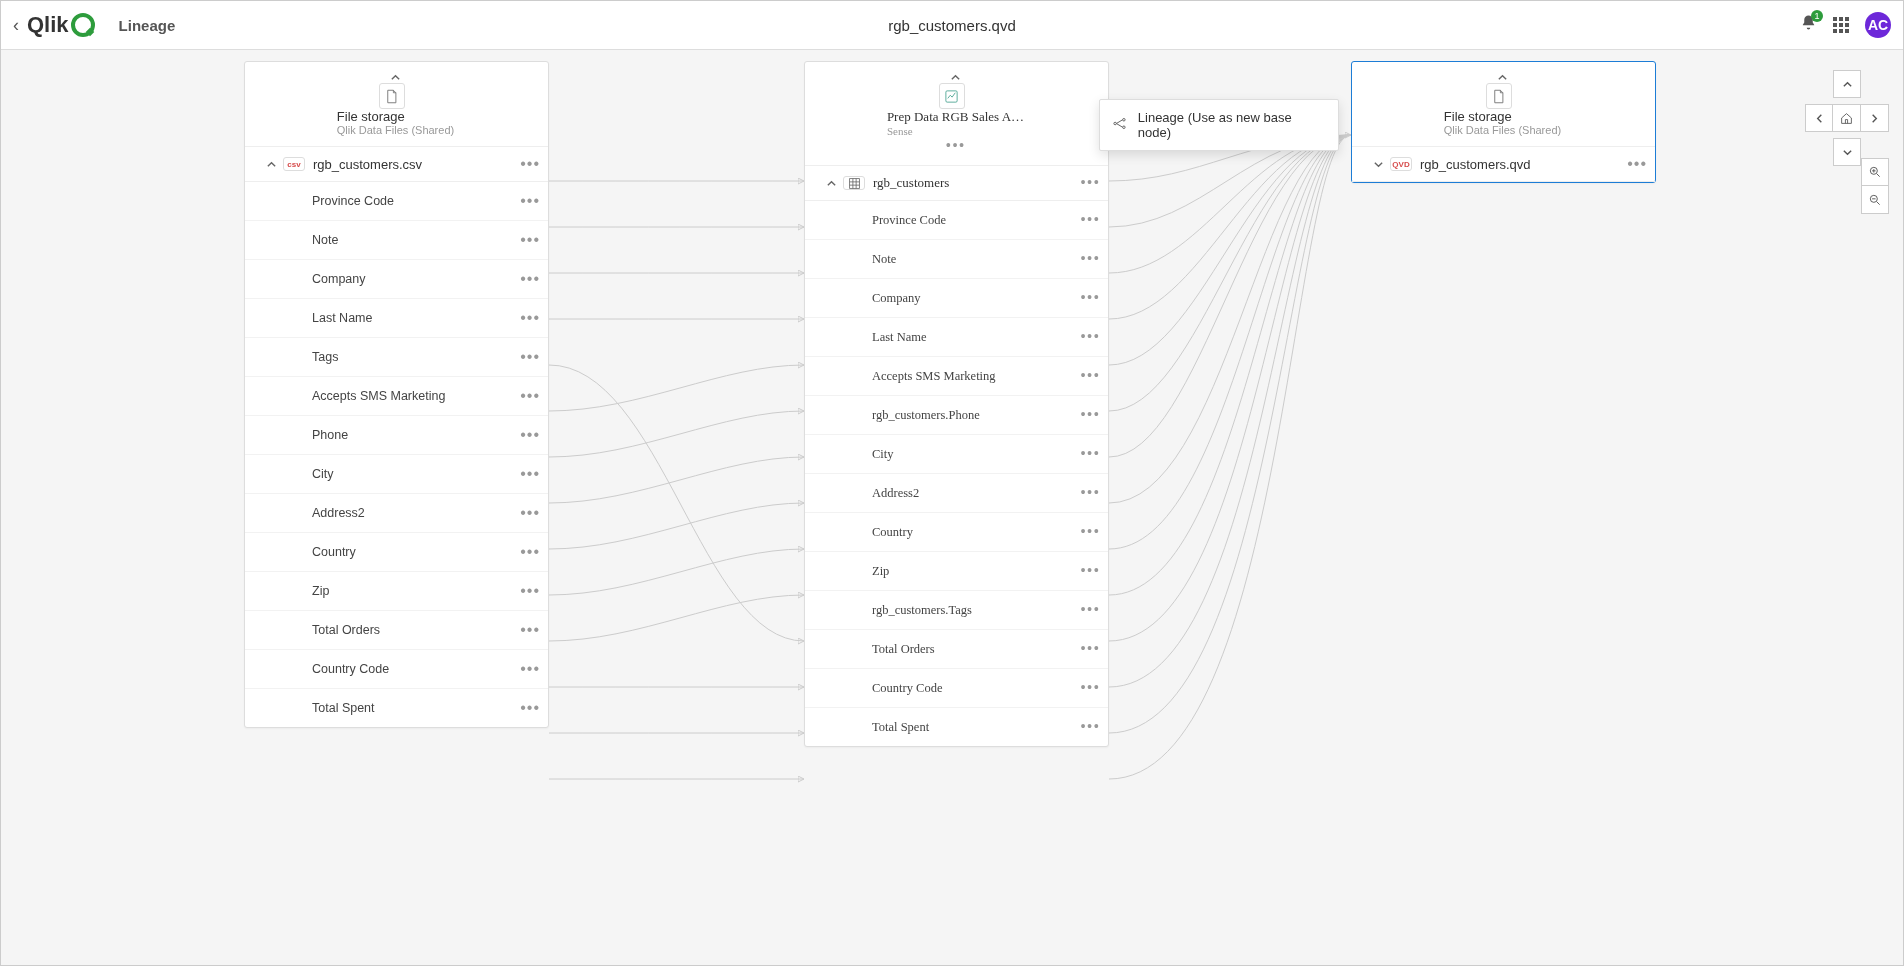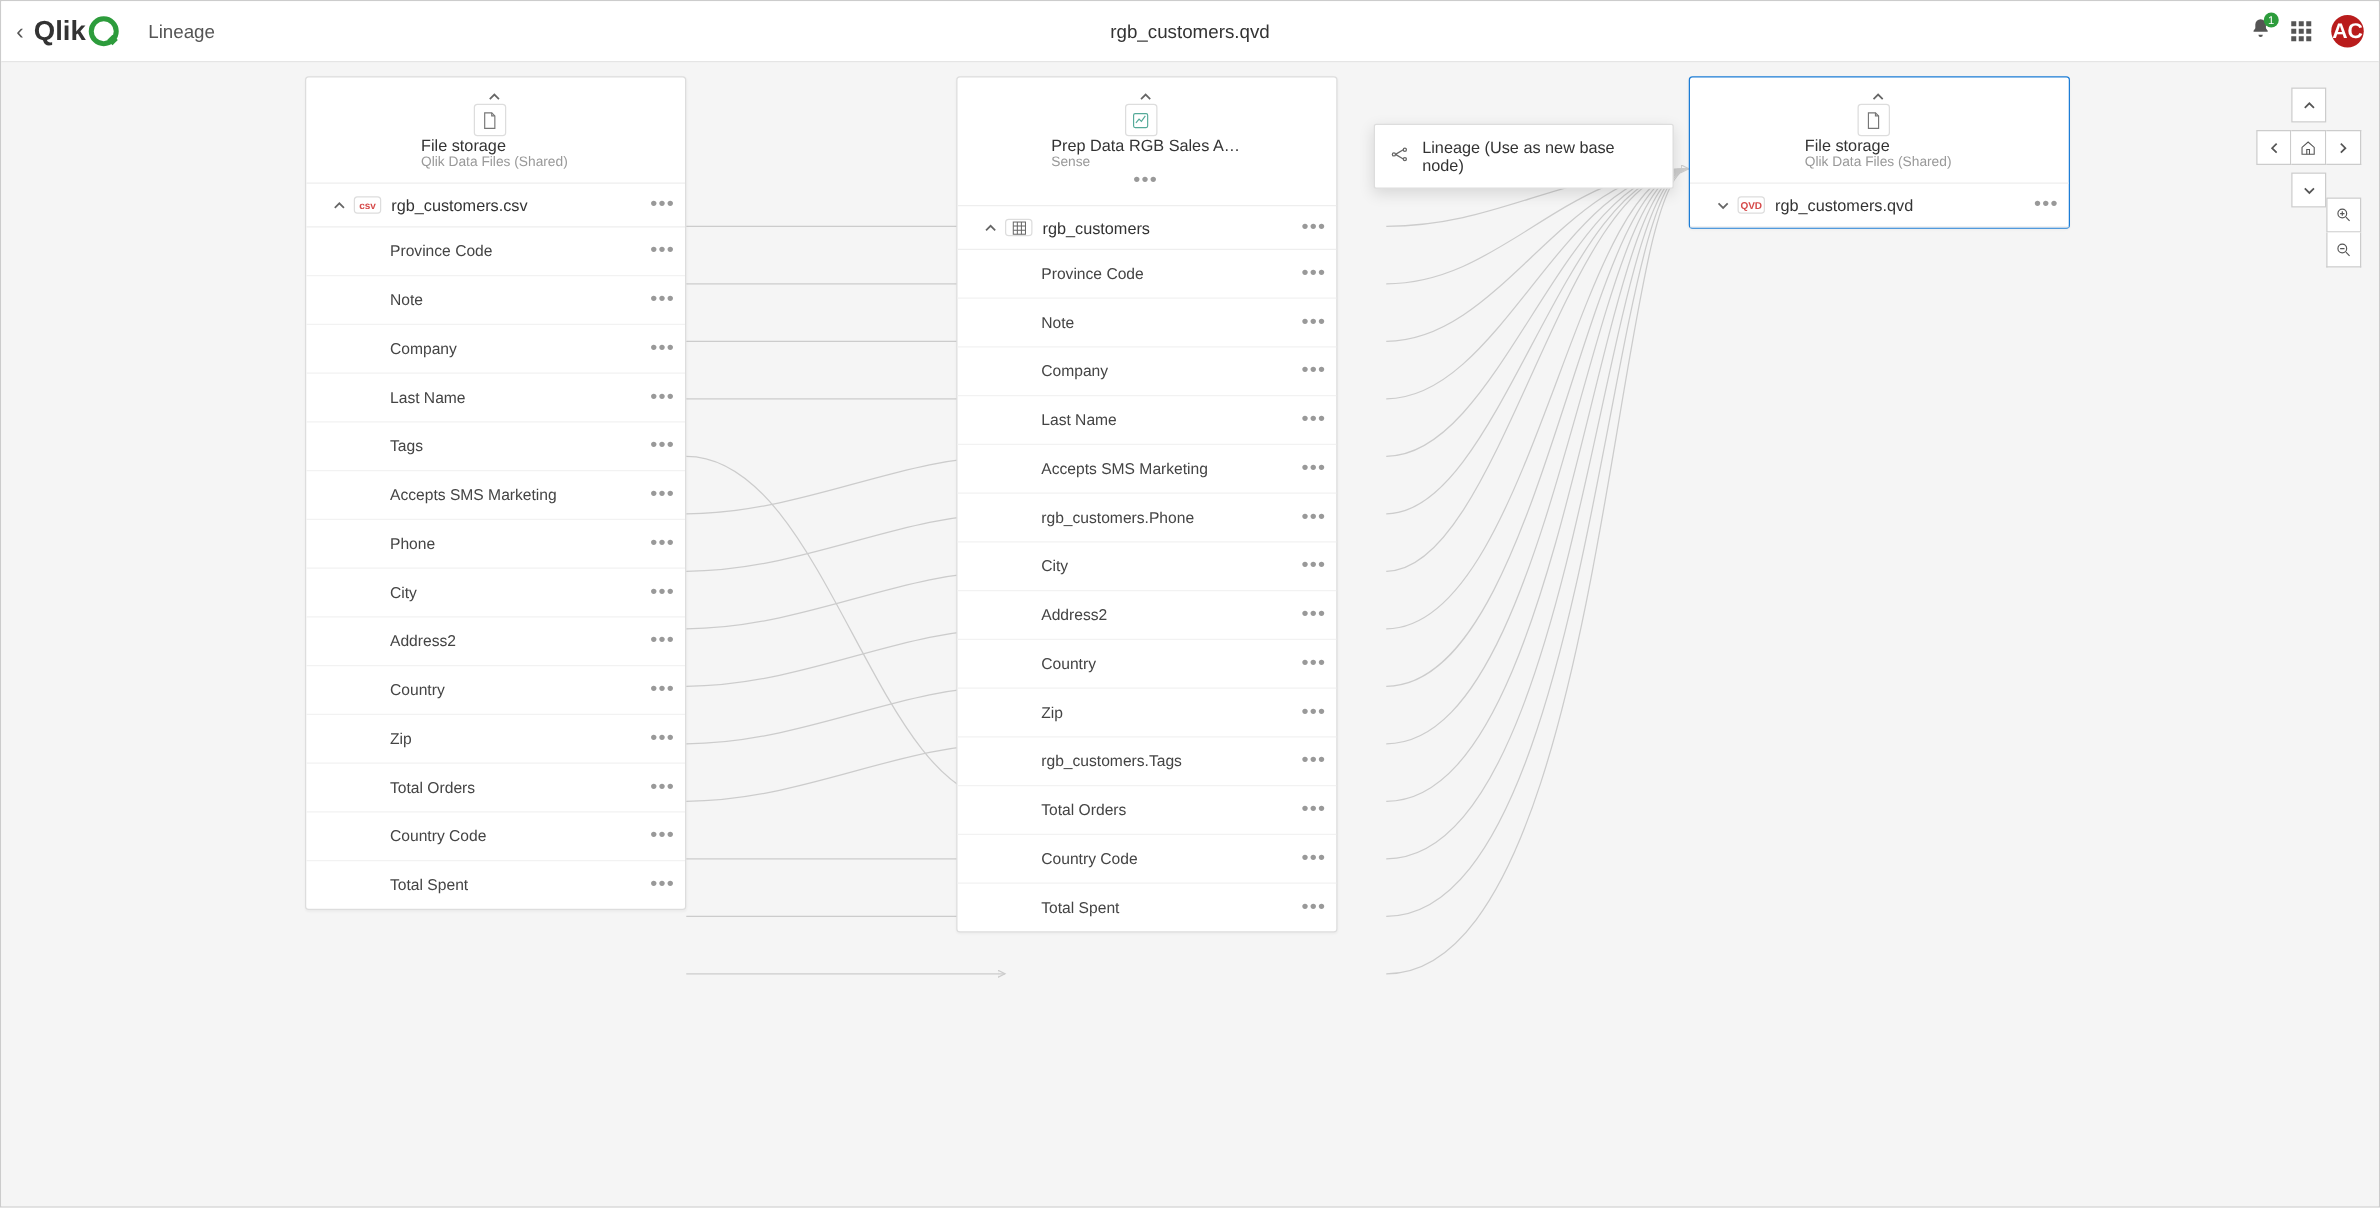--- a/index.html
+++ b/index.html
@@ -5,28 +5,28 @@
   * { box-sizing: border-box; margin: 0; padding: 0; }
   body { font-family: -apple-system, BlinkMacSystemFont, "Segoe UI", Arial, sans-serif; background: #f5f5f5; color: #333; overflow: hidden; }
   .app { width: 1904px; height: 966px; position: relative; border: 1px solid #ccc; background: #fff; }
 
   
   .header { height: 49px; border-bottom: 1px solid #ddd; display: flex; align-items: center; padding: 0 12px; background: #fff; position: relative; }
   .back-btn { font-size: 18px; color: #555; margin-right: 8px; cursor: pointer; }
   .logo { display: flex; align-items: center; font-weight: 700; font-size: 22px; color: #333; margin-right: 24px; }
   .logo-o { width: 24px; height: 24px; border: 4px solid #2d9c3c; border-radius: 50%; margin-left: 2px; position: relative; }
   .logo-o::after { content: ''; position: absolute; width: 6px; height: 6px; background: #2d9c3c; bottom: -2px; right: -2px; transform: rotate(45deg); }
-  .page-label { font-size: 15px; color: #555; }
+  .page-label { font-size: 15px; color: #555; font-weight: bold; }
   .header-title { position: absolute; left: 50%; transform: translateX(-50%); font-size: 15px; color: #333; }
   .header-right { margin-left: auto; display: flex; align-items: center; gap: 16px; }
   .bell { position: relative; font-size: 18px; color: #555; }
   .bell-badge { position: absolute; top: -4px; right: -6px; background: #2d9c3c; color: #fff; font-size: 9px; width: 12px; height: 12px; border-radius: 50%; display: flex; align-items: center; justify-content: center; }
   .apps-grid { display: grid; grid-template-columns: repeat(3, 4px); grid-template-rows: repeat(3, 4px); gap: 2px; }
   .apps-grid span { background: #555; width: 4px; height: 4px; }
-  .avatar { width: 26px; height: 26px; border-radius: 50%; background: #b91c1c; color: #fff; font-size: 17px; font-weight: 600; display: flex; align-items: center; justify-content: center; }
+  .avatar { width: 26px; height: 26px; border-radius: 50%; background: #6d28d9; color: #fff; font-size: 14px; font-weight: 600; display: flex; align-items: center; justify-content: center; }
 
   
   .canvas { position: absolute; top: 49px; bottom: 0; left: 0; right: 0; background: #f5f5f5; overflow: hidden; }
   .connections { position: absolute; inset: 0; pointer-events: none; }
   .connections path { stroke: #ccc; stroke-width: 1; fill: none; }
   .arrowhead { fill: #aaa; }
 
   
   .node { position: absolute; width: 305px; background: #fff; border: 1px solid #ddd; border-radius: 3px; box-shadow: 0 1px 2px rgba(0,0,0,0.04); }
   .node.selected { border: 1.5px solid #1d7dd6; }
@@ -231,21 +231,21 @@
             <div class="label">Country Code</div>
             <div class="hdots">•••</div>
           </div>
           <div class="field-row">
             <div class="label">Total Spent</div>
             <div class="hdots">•••</div>
           </div>
         </div>
     </div>
 
-    <div class="node" style="left:764px; top:11px;">
+    <div class="node" style="left:803px; top:11px;font-family:Liberation Serif, serif;">
       <div class="node-head">
         <div class="toggle">
           <svg width="11" height="11" viewBox="0 0 12 12">
               <path d="M2 8 L6 4 L10 8" stroke="#666" stroke-width="1.5" fill="none"></path>
             </svg>
         </div>
         <div class="icon-box">
           <svg width="15" height="15" viewBox="0 0 24 24" fill="none" stroke="#5a9" stroke-width="1.5">
               <rect x="3" y="3" width="18" height="18" rx="2"></rect>
               <path d="M6 15l4-5 3 3 5-7"></path>

